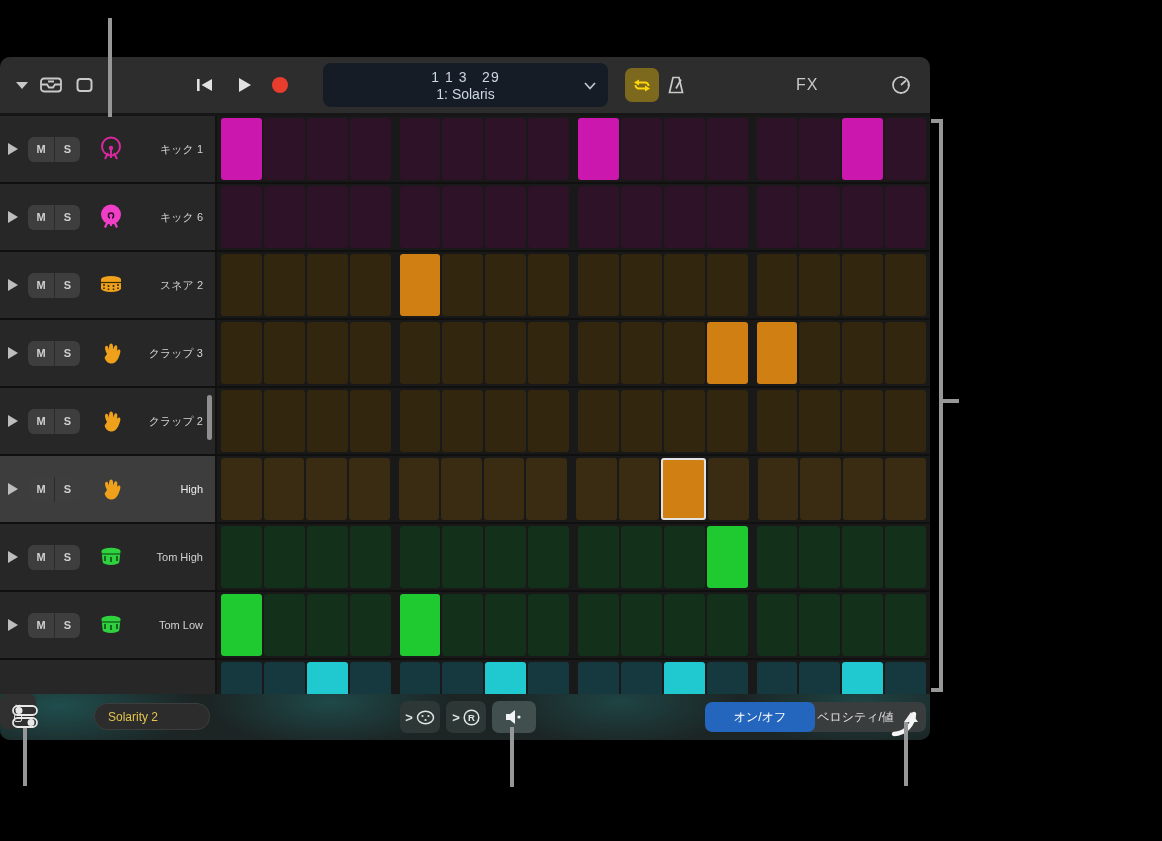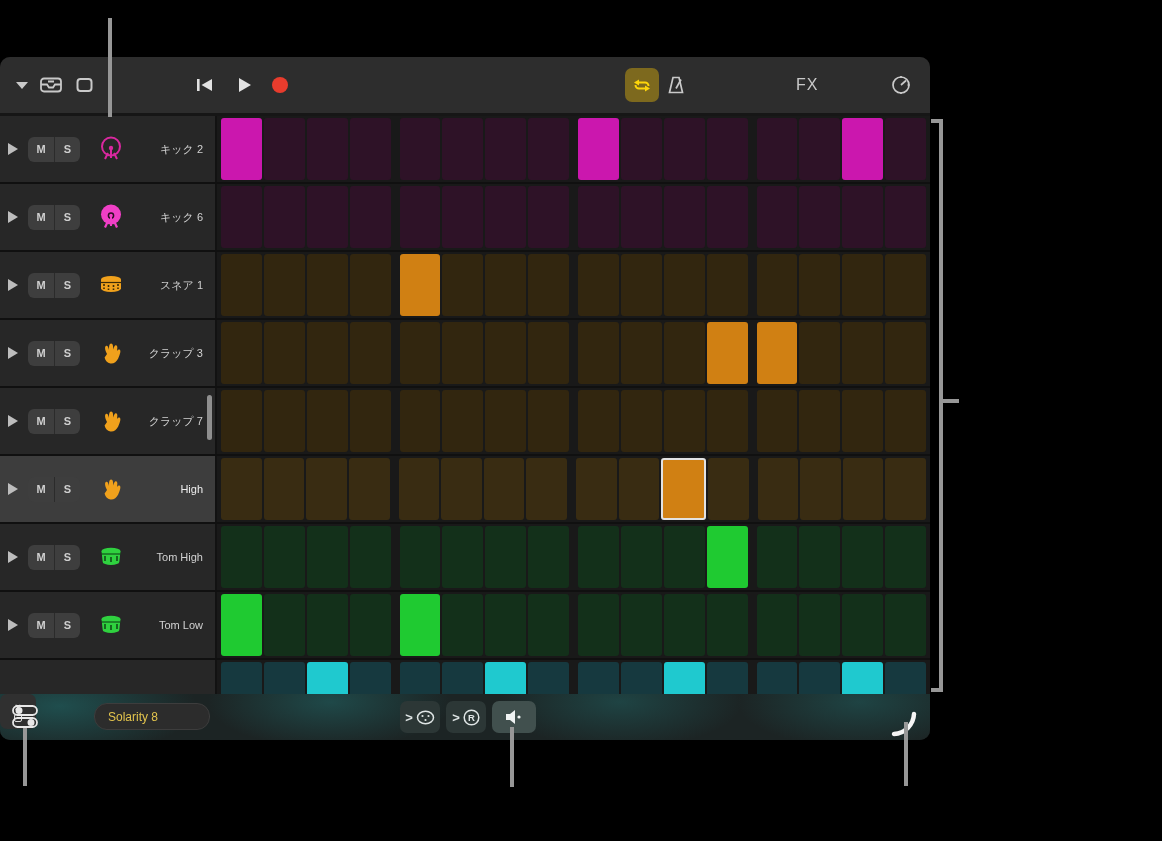--- a/index.html
+++ b/index.html
@@ -129,20 +129,29 @@
       </span>
       <span class="tbi" style="left:238px">
         <svg width="14" height="15">
             <polygon points="1,0.5 13,7.5 1,14.5" fill="#e2e2e2"></polygon>
           </svg>
       </span>
       <span class="tbi" style="left:272px">
           <span class="recdot"></span>
         </span>
 
+      <div class="lcd">
+        <span class="pos">1 1 3   29</span>
+        <span class="pat">1: Solaris</span>
+        <span class="lcd-chev">
+          <svg width="12" height="8" fill="none" stroke="#b9c2cf" stroke-width="1.8">
+              <path d="M1 1 L6 6.5 L11 1"></path>
+            </svg>
+        </span>
+      </div>
 
       <span class="loopbtn">
         <svg width="20" height="17" fill="none" stroke="#ffd60a" stroke-width="2">
           <path d="M6 5.5 H13 A3.5 3.5 0 0 1 16.5 9"></path>
           <path d="M14 11.5 H7 A3.5 3.5 0 0 1 3.5 8"></path>
           <polygon points="7,2.5 2,5.5 7,8.5" fill="#ffd60a" stroke="none"></polygon>
           <polygon points="13,8.5 18,11.5 13,14.5" fill="#ffd60a" stroke="none"></polygon>
         </svg>
       </span>
       <span class="tbi" style="left:666px">
@@ -174,21 +183,21 @@
               <span class="msbtn">S</span>
             </span>
             <span class="icon kick-outline">
               <svg width="28" height="28" viewBox="0 0 28 28">
                 <circle cx="14" cy="11.5" r="9" fill="none" stroke="currentColor" stroke-width="2"></circle>
                 <circle cx="14" cy="13" r="2.2" fill="currentColor"></circle>
                 <rect x="13" y="14" width="2" height="9" fill="currentColor"></rect>
                 <path d="M8 24 L11 18 M20 24 L17 18" stroke="currentColor" stroke-width="2"></path>
               </svg>
             </span>
-            <span class="rlabel">キック 2</span>
+            <span class="rlabel">キック 1</span>
           </div>
           <div class="row-grid">
             <div class="cell active"></div>
             <div class="cell"></div>
             <div class="cell"></div>
             <div class="cell"></div>
             <div class="cell gstart"></div>
             <div class="cell"></div>
             <div class="cell"></div>
             <div class="cell"></div>
@@ -254,21 +263,21 @@
               <span class="msbtn">S</span>
             </span>
             <span class="icon snare">
               <svg width="28" height="28" viewBox="0 0 28 28">
                 <ellipse cx="14" cy="8.5" rx="10" ry="3.4" fill="currentColor"></ellipse>
                 <path d="M4 8.5 h20 v9 a10 3.4 0 0 1 -20 0 z" fill="currentColor"></path>
                 <path d="M4 11.5 h20" stroke="#3a2a08" stroke-width="1.2"></path>
                 <path d="M7 13 v5 M11.5 14 v5 M16.5 14 v5 M21 13 v5" stroke="#3a2a08" stroke-width="1.6" stroke-dasharray="2 1.5"></path>
               </svg>
             </span>
-            <span class="rlabel">スネア 1</span>
+            <span class="rlabel">スネア 2</span>
           </div>
           <div class="row-grid">
             <div class="cell"></div>
             <div class="cell"></div>
             <div class="cell"></div>
             <div class="cell"></div>
             <div class="cell gstart active"></div>
             <div class="cell"></div>
             <div class="cell"></div>
             <div class="cell"></div>
@@ -328,21 +337,21 @@
             </span>
             <span class="ms">
               <span class="msbtn">M</span>
               <span class="msbtn">S</span>
             </span>
             <span class="icon hand">
               <svg width="28" height="28" viewBox="0 0 28 28">
                 <path d="M10 15 C8 11.5 7.3 7.5 9.2 6.8 C10.6 6.3 11.5 8.5 12 11 C11.9 8 12.2 4.6 14.1 4.6 C16 4.6 16.2 7.5 16.3 10.4 C17 8 17.7 5.9 19.2 6.3 C20.8 6.8 20.4 9.3 20 12 C21 10.6 22.2 10.2 23 11.1 C24.1 12.4 22.6 16.6 21.2 19.5 C19.5 23 16.7 24.8 13.4 24.4 C10.2 24 8.4 21.6 7.6 18.4 Z" fill="currentColor"></path>
               </svg>
             </span>
-            <span class="rlabel">クラップ 7</span>
+            <span class="rlabel">クラップ 2</span>
           </div>
           <div class="row-grid">
             <div class="cell"></div>
             <div class="cell"></div>
             <div class="cell"></div>
             <div class="cell"></div>
             <div class="cell gstart"></div>
             <div class="cell"></div>
             <div class="cell"></div>
             <div class="cell"></div>
@@ -503,21 +512,21 @@
           <rect x="1" y="2" width="24" height="9" rx="4.5"></rect>
             <circle cx="7" cy="6.5" r="2.6" fill="#e8e8e8"></circle>
           <rect x="1" y="14" width="24" height="9" rx="4.5"></rect>
             <circle cx="19" cy="18.5" r="2.6" fill="#e8e8e8"></circle>
         </svg>
       </span>
       <span class="splitbtn">
         <span class="x">×</span>
         <span class="sq"></span>
       </span>
-      <span class="namefield">Solarity 8</span>
+      <span class="namefield">Solarity 2</span>
 
       <span class="cbtn" style="left:400px; width:40px">
         <span class="gt">&gt;</span>
         <svg width="19" height="15" fill="none" stroke="#dfe5e5" stroke-width="1.5">
           <ellipse cx="9.5" cy="7.5" rx="8" ry="6.3"></ellipse>
           <circle cx="6.5" cy="6" r="1.1" fill="#dfe5e5" stroke="none"></circle>
           <circle cx="12.5" cy="6" r="1.1" fill="#dfe5e5" stroke="none"></circle>
           <circle cx="9.5" cy="10" r="1.1" fill="#dfe5e5" stroke="none"></circle>
         </svg>
       </span>
@@ -528,20 +537,29 @@
           <text x="8.5" y="12" text-anchor="middle" font-size="9.5" font-weight="bold" fill="#dfe5e5" font-family="Liberation Sans, sans-serif">R</text>
         </svg>
       </span>
       <span class="cbtn spk" style="left:492px; width:44px">
         <svg width="20" height="16">
           <polygon points="2,5 6,5 11,1 11,15 6,11 2,11" fill="#f0f3f3"></polygon>
           <circle cx="15" cy="8" r="1.6" fill="#f0f3f3"></circle>
         </svg>
       </span>
 
+      <span class="seg">
+        <span class="on">オン/オフ</span>
+        <span class="vel">ベロシティ/値</span>
+        <span class="arr">
+          <svg width="14" height="10">
+              <polygon points="7,0 14,10 0,10" fill="#efefef"></polygon>
+            </svg>
+        </span>
+      </span>
     </div>
 
     <span class="crescent">
       <svg width="26" height="26" fill="none" stroke="#f5f5f5" stroke-width="4.5" stroke-linecap="round">
         <path d="M3 23 A21 21 0 0 0 23 3"></path>
       </svg>
     </span>
   </div>
 
   <div class="callout co-top"></div>

